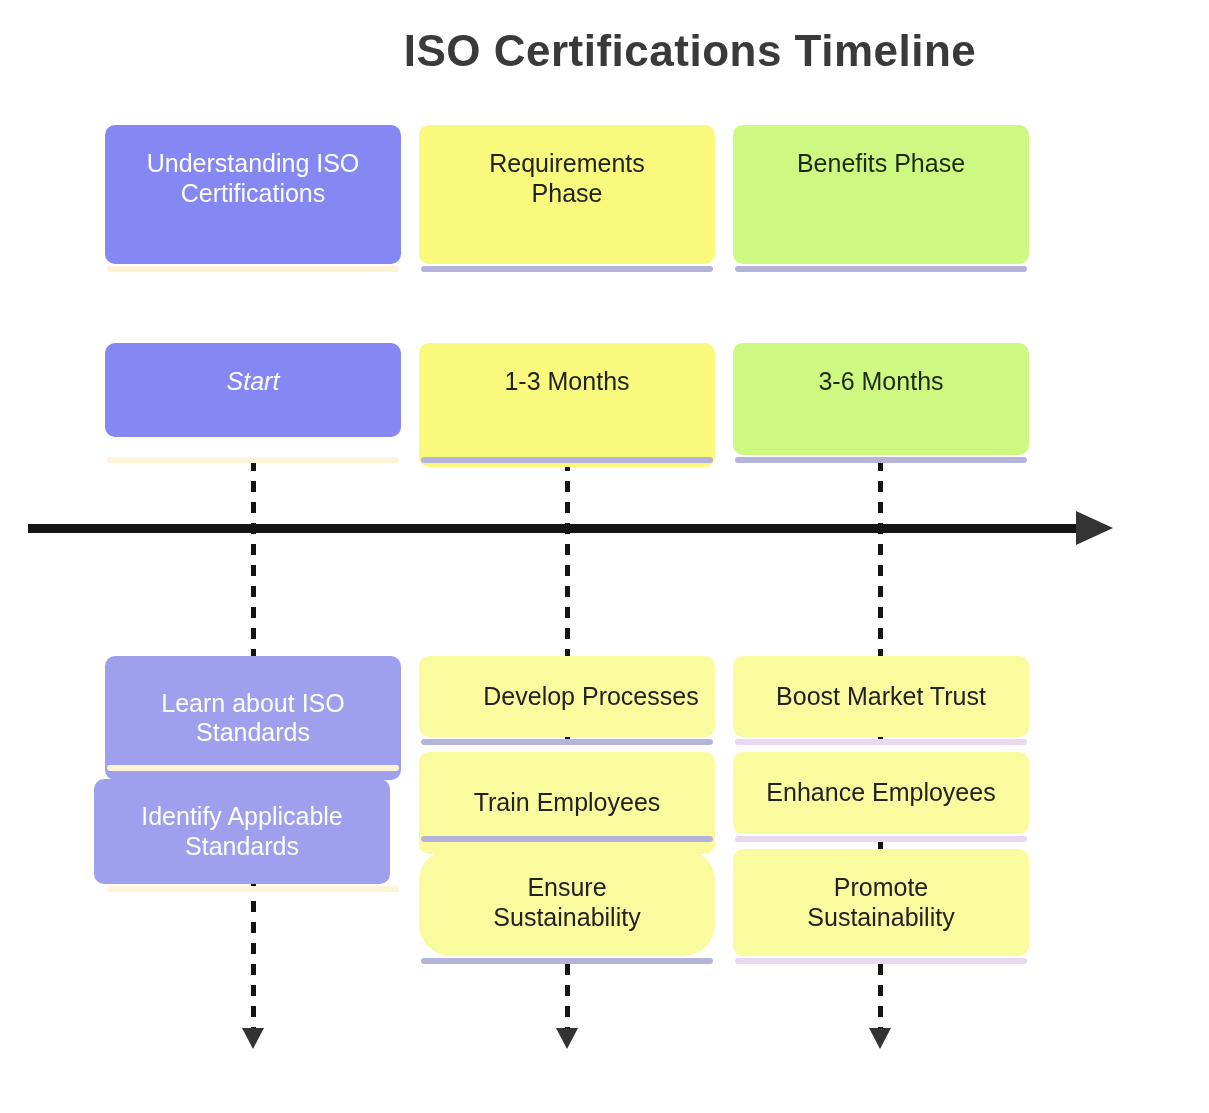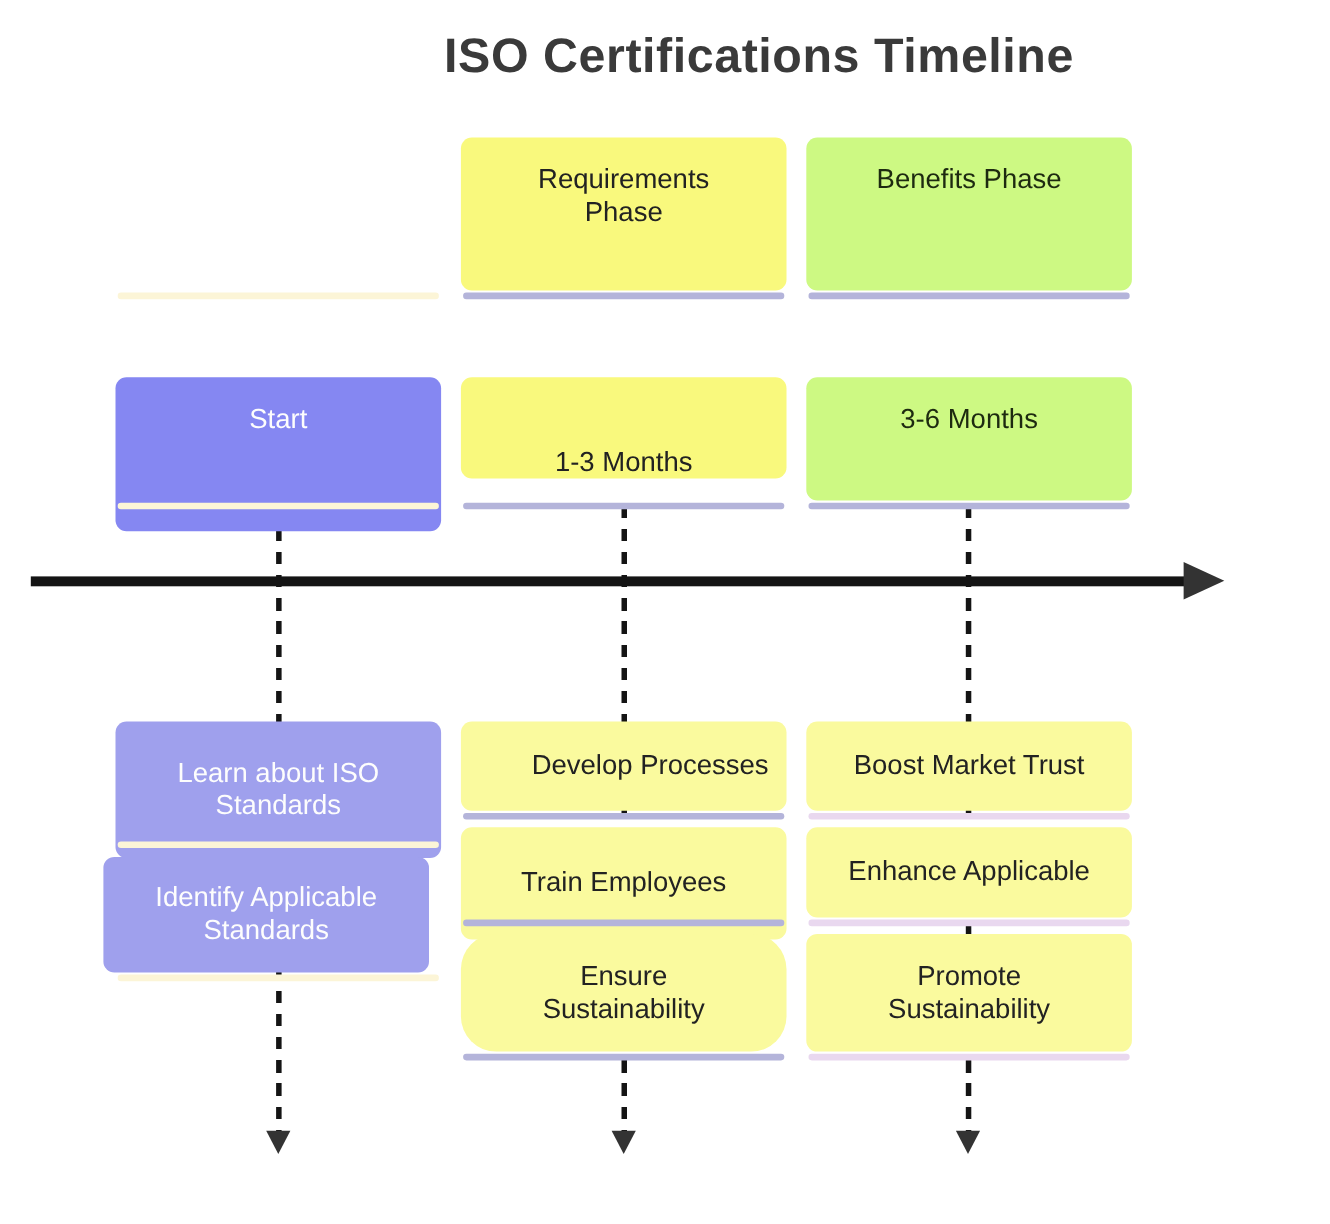--- a/index.html
+++ b/index.html
@@ -100,23 +100,27 @@
   <div class="vline" style="left:251px;"></div>
   <div class="vline" style="left:565px;"></div>
   <div class="vline" style="left:878px;"></div>
   <div class="vhead" style="left:242px;"></div>
   <div class="vhead" style="left:556px;"></div>
   <div class="vhead" style="left:869px;"></div>
 
   <div class="hline"></div>
   <div class="hhead"></div>
 
+  <div class="box purple top-align" style="left:105px; top:125px; width:296px; height:139px;">
+    <span class="lbl">Understanding ISO
+Certifications</span>
+  </div>
   <div class="strip strip-cream" style="left:107px; top:266px; width:292px;"></div>
 
-  <div class="box purple top-align" style="left:105px; top:343px; width:296px; height:140px;">
+  <div class="box purple top-align" style="left:105px; top:343px; width:296px; height:94px;font-style:italic;">
     <span class="lbl">Start</span>
   </div>
   <div class="strip strip-cream" style="left:107px; top:457px; width:292px;"></div>
 
   <div class="box purple-light" style="left:105px; top:656px; width:296px; height:124px;">
     <span class="lbl">Learn about ISO
 Standards</span>
   </div>
   <div class="strip strip-cream" style="left:107px; top:765px; width:292px;"></div>
 
@@ -125,21 +129,21 @@
 Standards</span>
   </div>
   <div class="strip strip-cream" style="left:107px; top:886px; width:292px;"></div>
 
   <div class="box yellow top-align" style="left:419px; top:125px; width:296px; height:139px;">
     <span class="lbl">Requirements
 Phase</span>
   </div>
   <div class="strip strip-periwinkle" style="left:421px; top:266px; width:292px;"></div>
 
-  <div class="box yellow top-align" style="left:419px; top:343px; width:296px; height:92px;align-items:flex-end;">
+  <div class="box yellow top-align" style="left:419px; top:343px; width:296px; height:124px;">
     <span class="lbl">1-3 Months</span>
   </div>
   <div class="strip strip-periwinkle" style="left:421px; top:457px; width:292px;"></div>
 
   <div class="box yellow-light" style="left:419px; top:656px; width:296px; height:81px;padding-left:48px;">
     <span class="lbl">Develop Processes</span>
   </div>
   <div class="strip strip-periwinkle" style="left:421px; top:739px; width:292px;"></div>
 
   <div class="box yellow-light" style="left:419px; top:752px; width:296px; height:102px;">
@@ -162,21 +166,21 @@
     <span class="lbl">3-6 Months</span>
   </div>
   <div class="strip strip-periwinkle" style="left:735px; top:457px; width:292px;"></div>
 
   <div class="box yellow-light" style="left:733px; top:656px; width:296px; height:81px;">
     <span class="lbl">Boost Market Trust</span>
   </div>
   <div class="strip strip-lilac" style="left:735px; top:739px; width:292px;"></div>
 
   <div class="box yellow-light" style="left:733px; top:752px; width:296px; height:82px;">
-    <span class="lbl">Enhance Applicable</span>
+    <span class="lbl">Enhance Employees</span>
   </div>
   <div class="strip strip-lilac" style="left:735px; top:836px; width:292px;"></div>
 
   <div class="box yellow-light" style="left:733px; top:849px; width:296px; height:107px;">
     <span class="lbl">Promote
 Sustainability</span>
   </div>
   <div class="strip strip-lilac" style="left:735px; top:958px; width:292px;"></div>
 
 </div>

